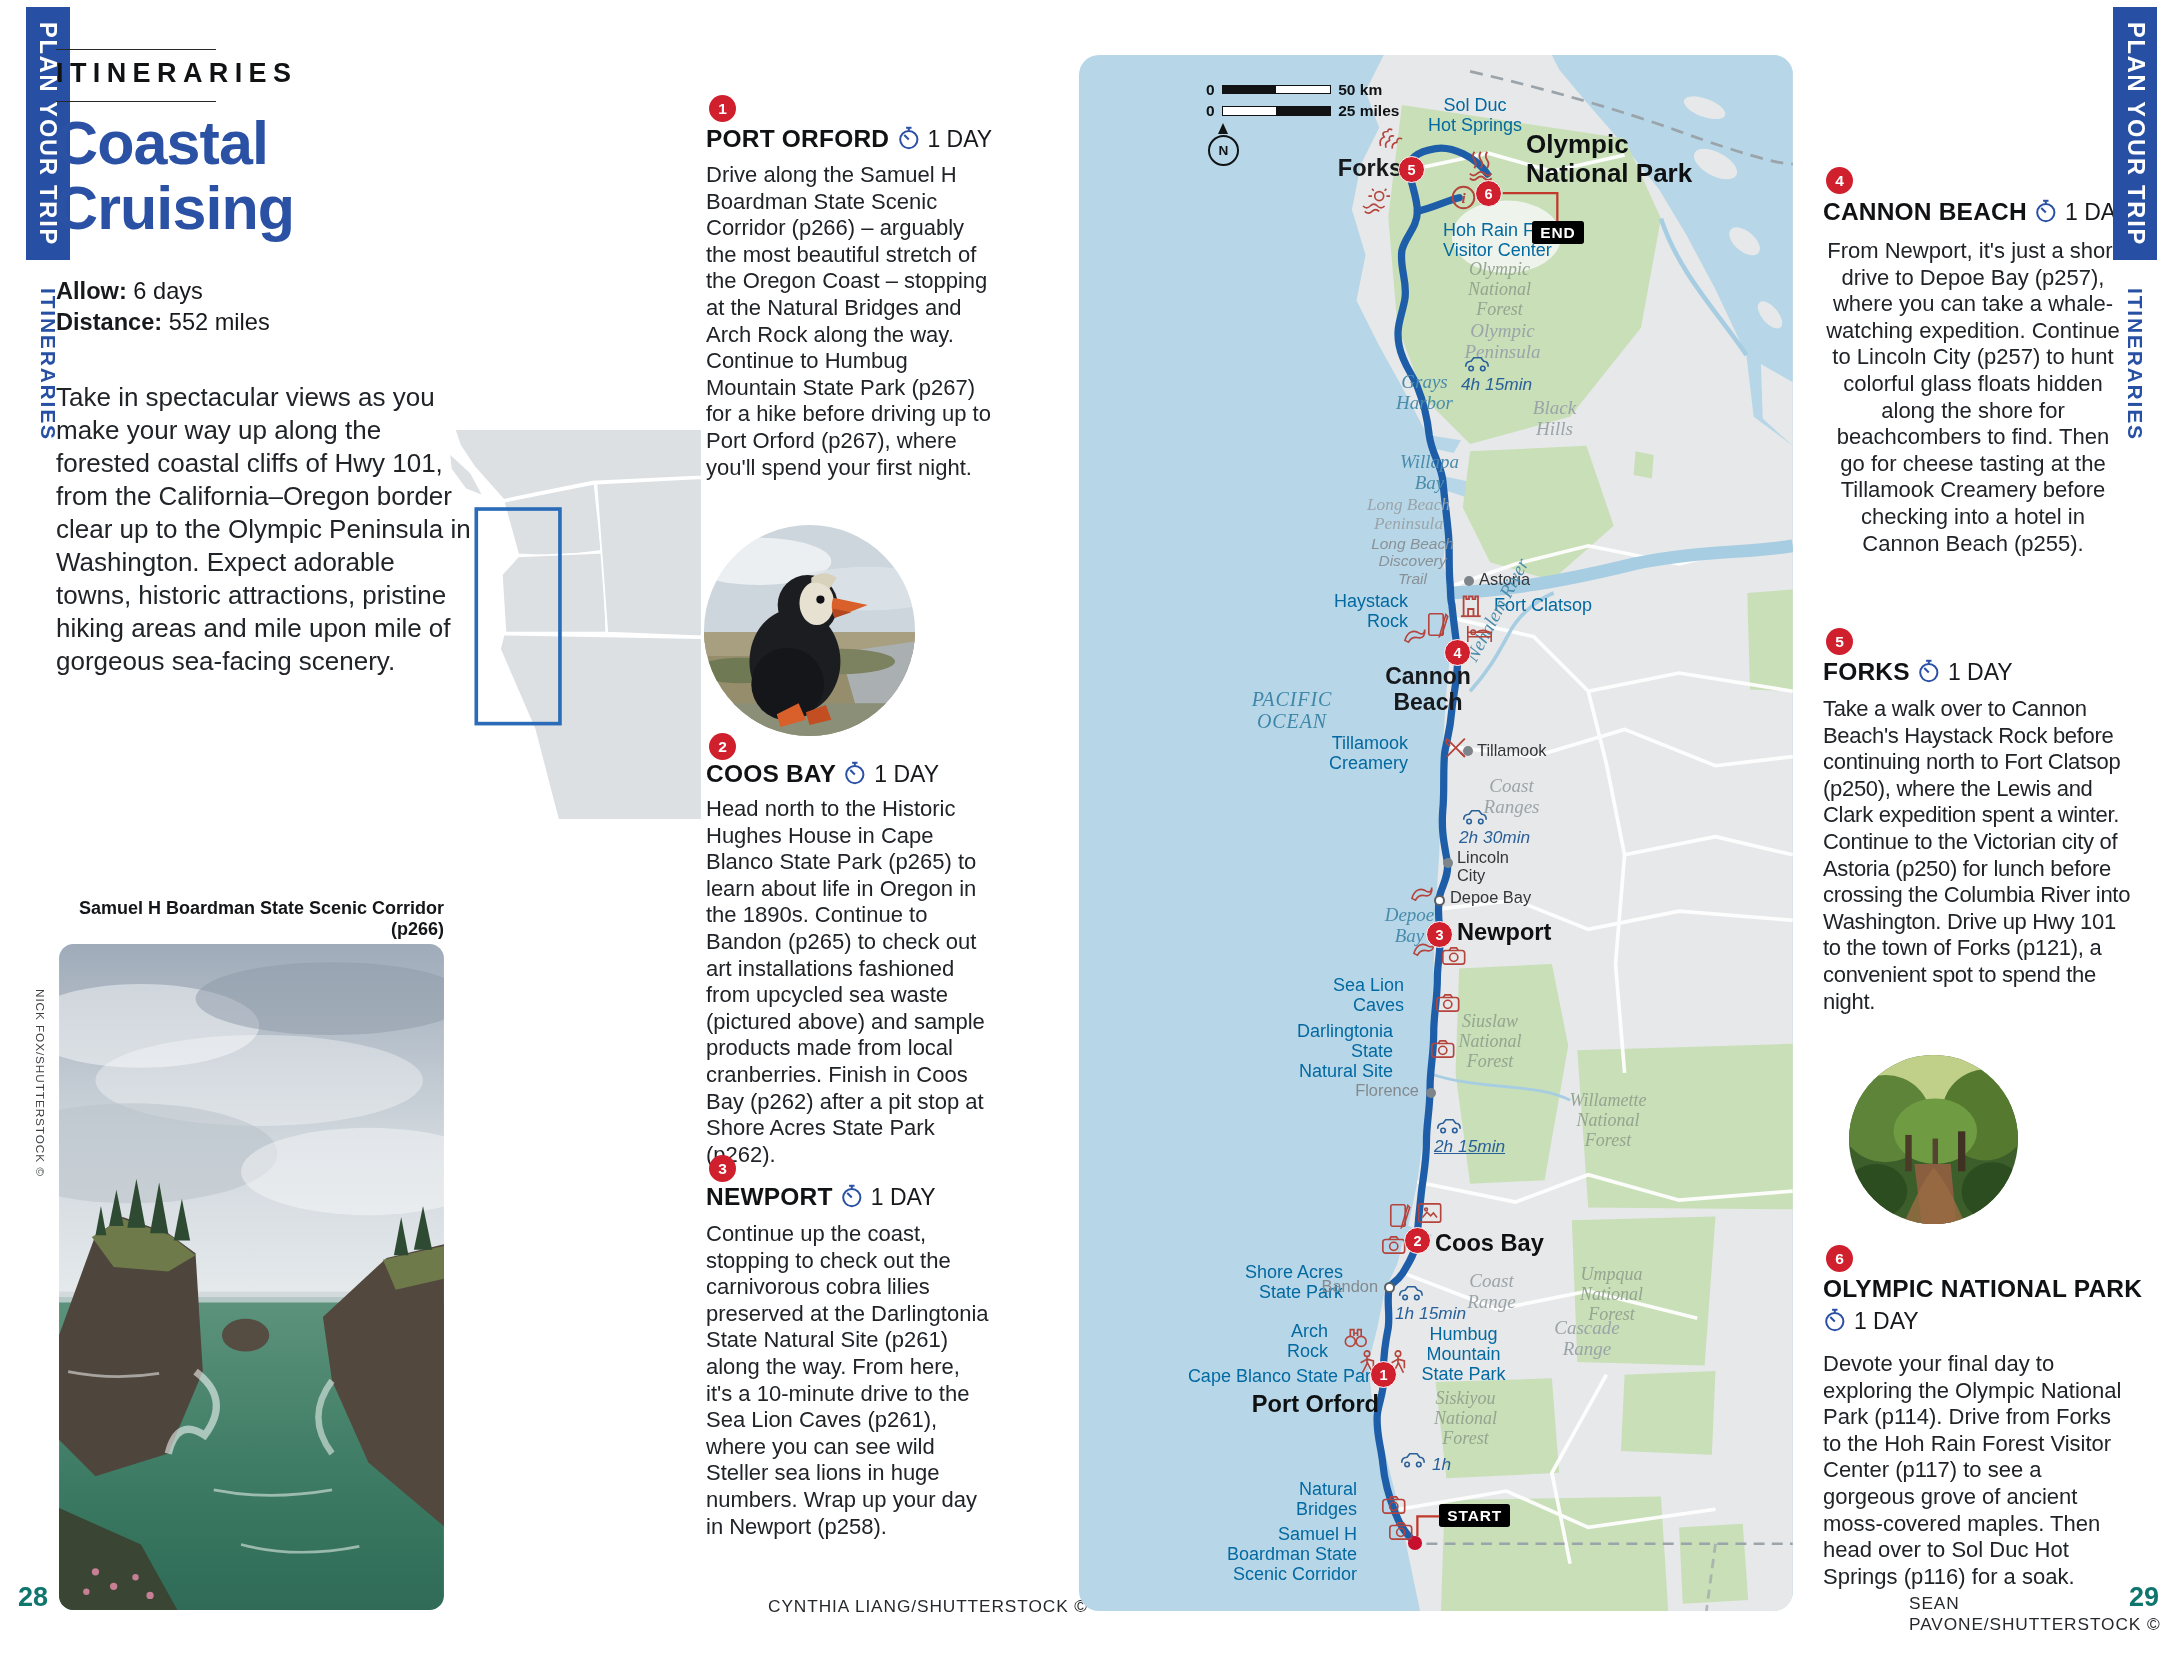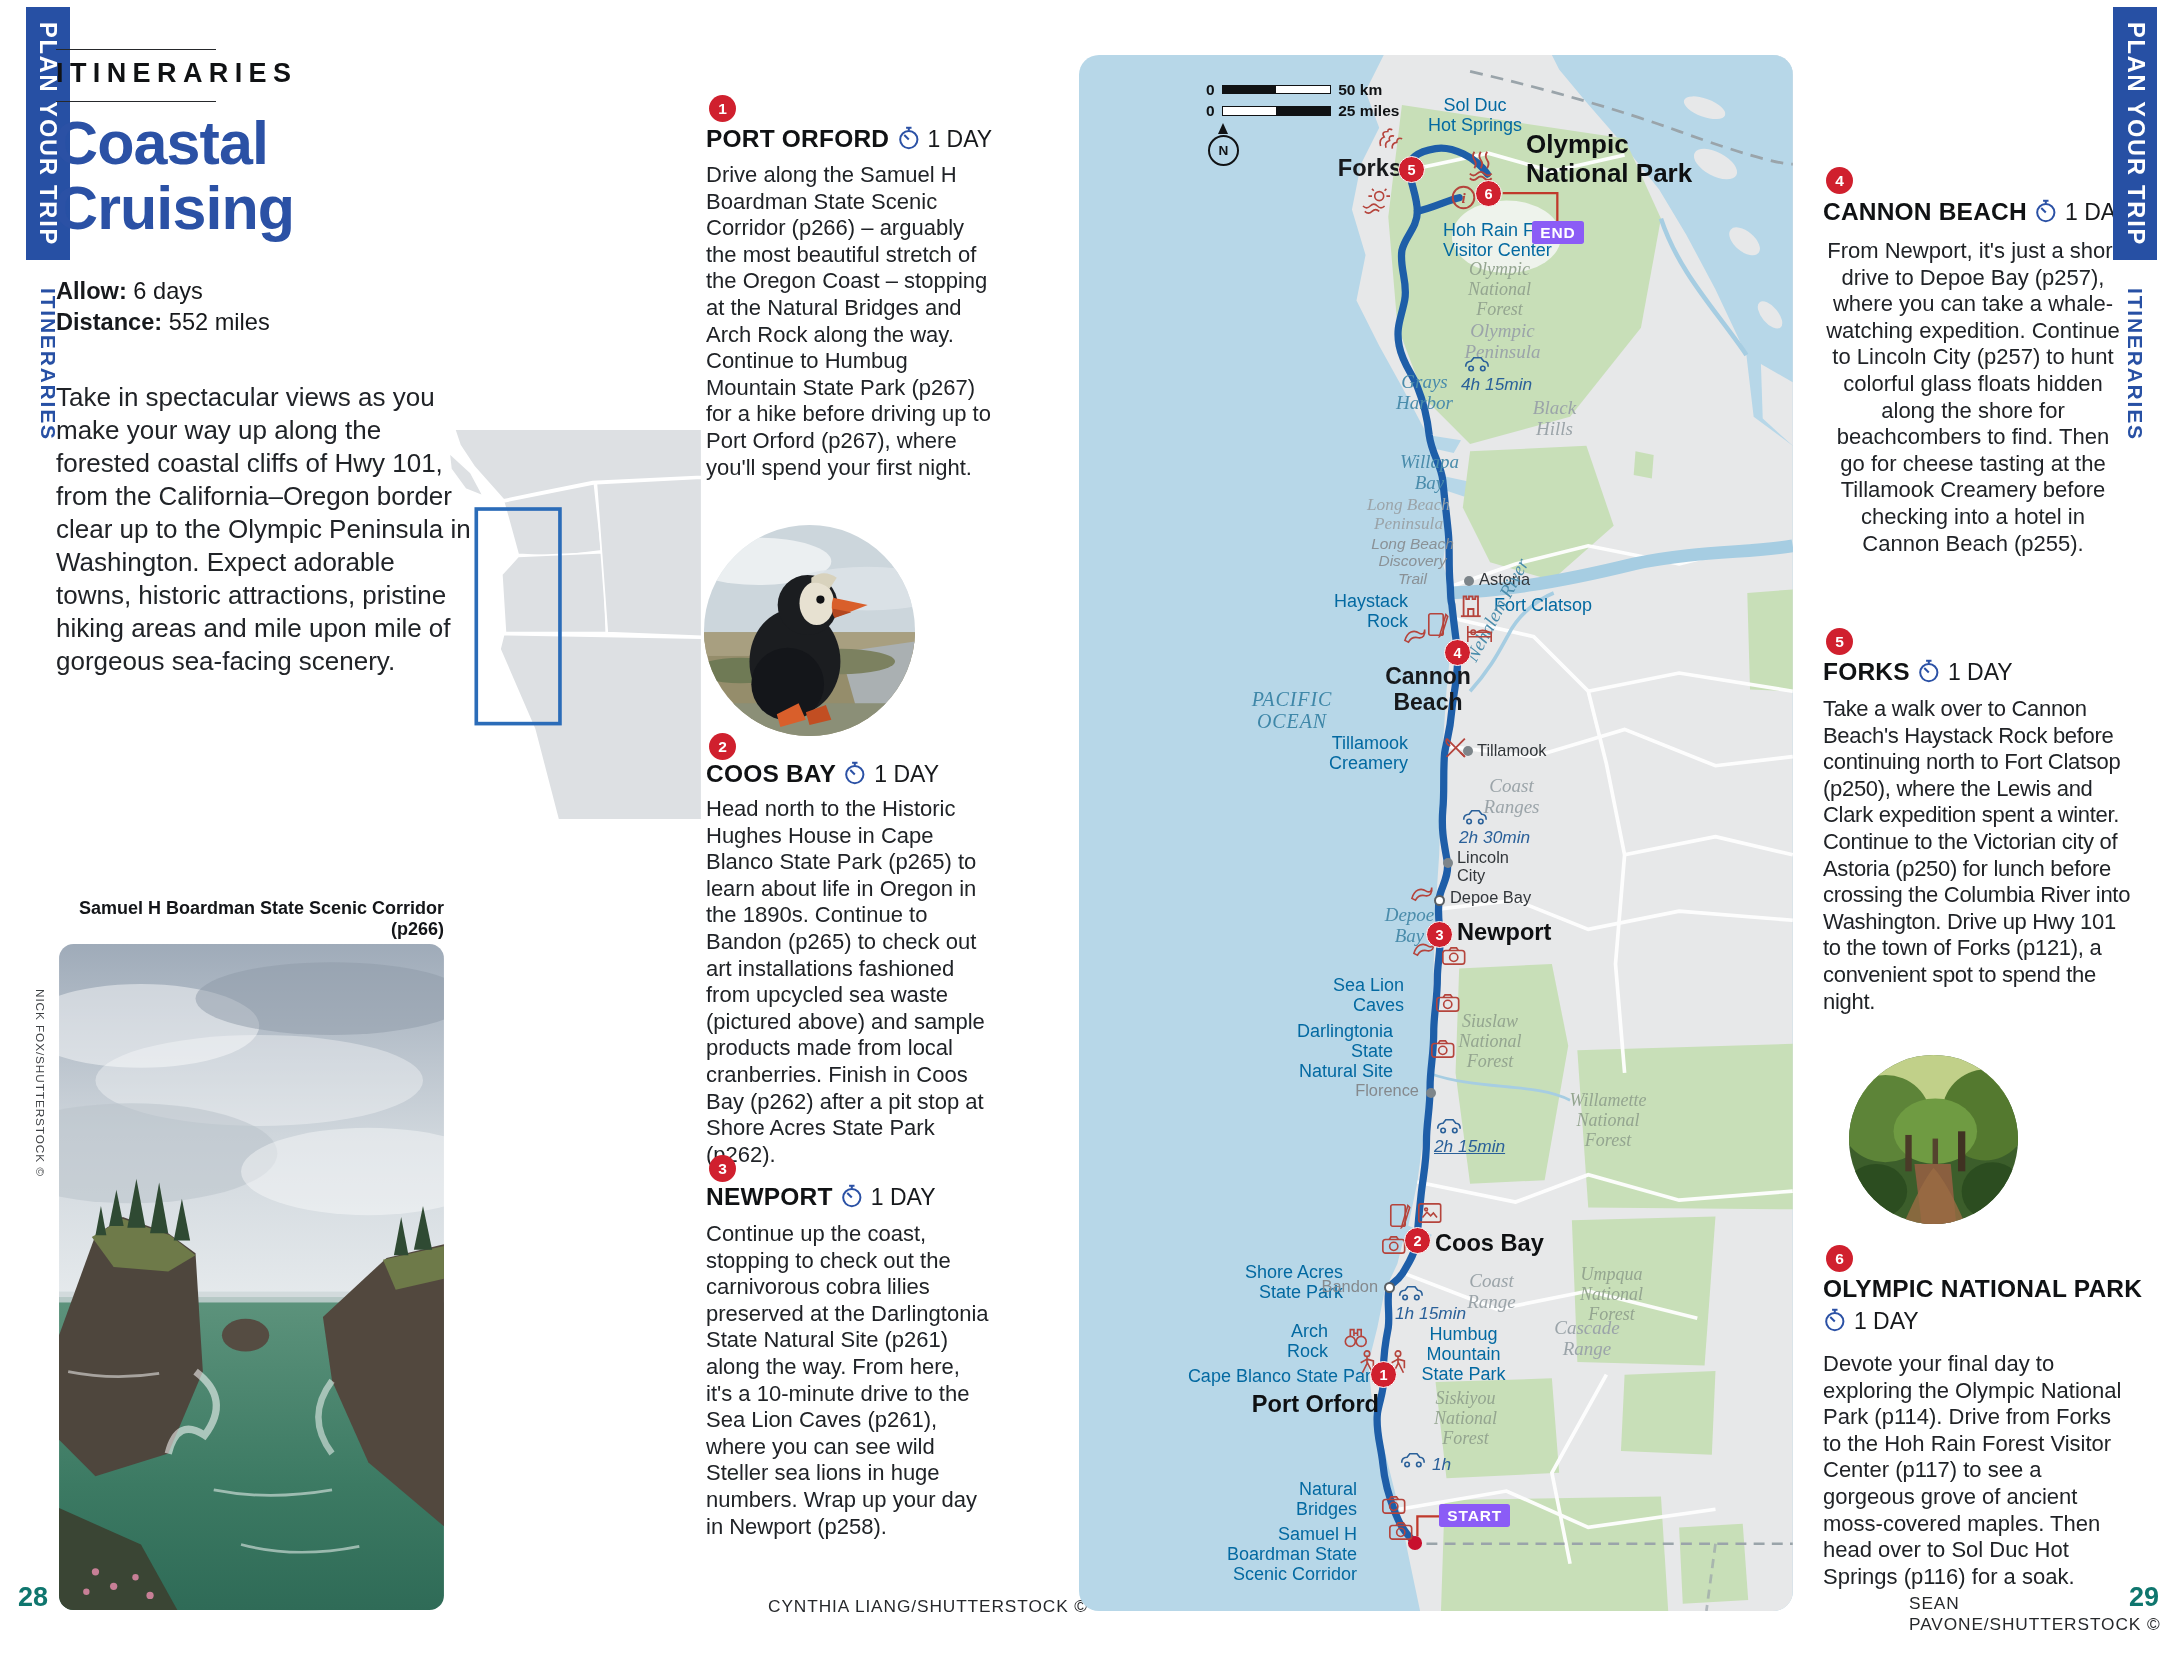--- a/index.html
+++ b/index.html
@@ -40,21 +40,21 @@
   .town-gray{font-size:16.4px;color:#85898d;}
   .poi{font-size:18px;color:#0369a1;}
   .water{font-style:italic;font-family:"Liberation Serif",serif;font-size:19px;color:#4a8cab;text-align:center;}
   .ocean-lbl{font-style:italic;font-family:"Liberation Serif",serif;font-size:20px;letter-spacing:0.9px;color:#3f87a8;text-align:center;}
   .region{font-style:italic;font-family:"Liberation Serif",serif;font-size:19px;color:#9ba4a9;text-align:center;}
   .forest{font-style:italic;font-family:"Liberation Serif",serif;font-size:18px;color:#94a590;text-align:center;}
   .trail{font-style:italic;font-size:15.5px;color:#8a9196;text-align:center;}
   .ttime{font-style:italic;font-size:17.3px;color:#2a6099;}
   .ctr{text-align:center;}
   .ra{text-align:right;}
-  .badge{position:absolute;background:#8b5cf6;color:#fff;font-weight:700;font-size:15.5px;letter-spacing:0.9px;padding:2.7px 8.2px;border-radius:2.7px;z-index:6;}
+  .badge{position:absolute;background:#000000;color:#fff;font-weight:700;font-size:15.5px;letter-spacing:0.9px;padding:2.7px 8.2px;border-radius:2.7px;z-index:6;}
   .mmark{position:absolute;width:27px;height:27px;border-radius:50%;background:#d0202e;border:1.8px solid #fff;box-sizing:border-box;color:#fff;font-weight:700;font-size:14.5px;display:flex;align-items:center;justify-content:center;z-index:7;}
   .dot{position:absolute;border-radius:50%;z-index:6;}
   .dot.gray{width:10px;height:10px;background:#7d858a;}
   .dot.ring{width:11px;height:11px;background:#fff;border:2.3px solid #5a5f63;box-sizing:border-box;}
   .dot.red{width:13.6px;height:13.6px;background:#c8102e;}
   .micon{position:absolute;z-index:6;}
   
   .scalebar{position:absolute;left:127px;top:25.5px;z-index:8;display:flex;flex-direction:column;gap:3.6px;}
   .srow{display:flex;align-items:center;gap:7.3px;font-size:15.5px;font-weight:700;color:#101214;}
   .sbar{width:107px;height:7.3px;border:1.4px solid #101214;display:flex;}

